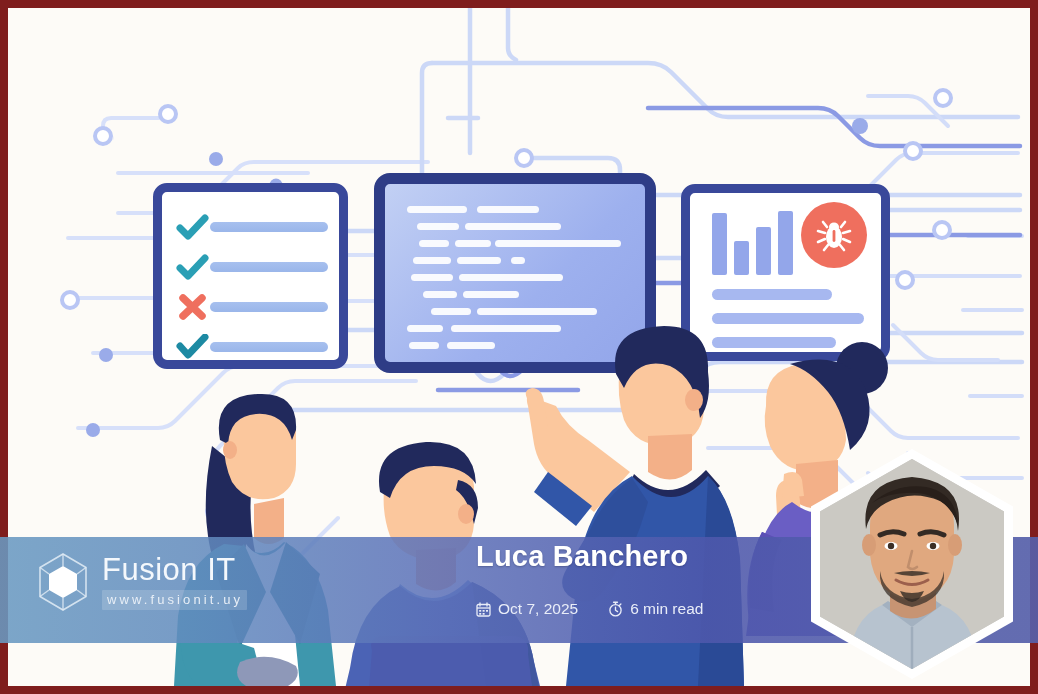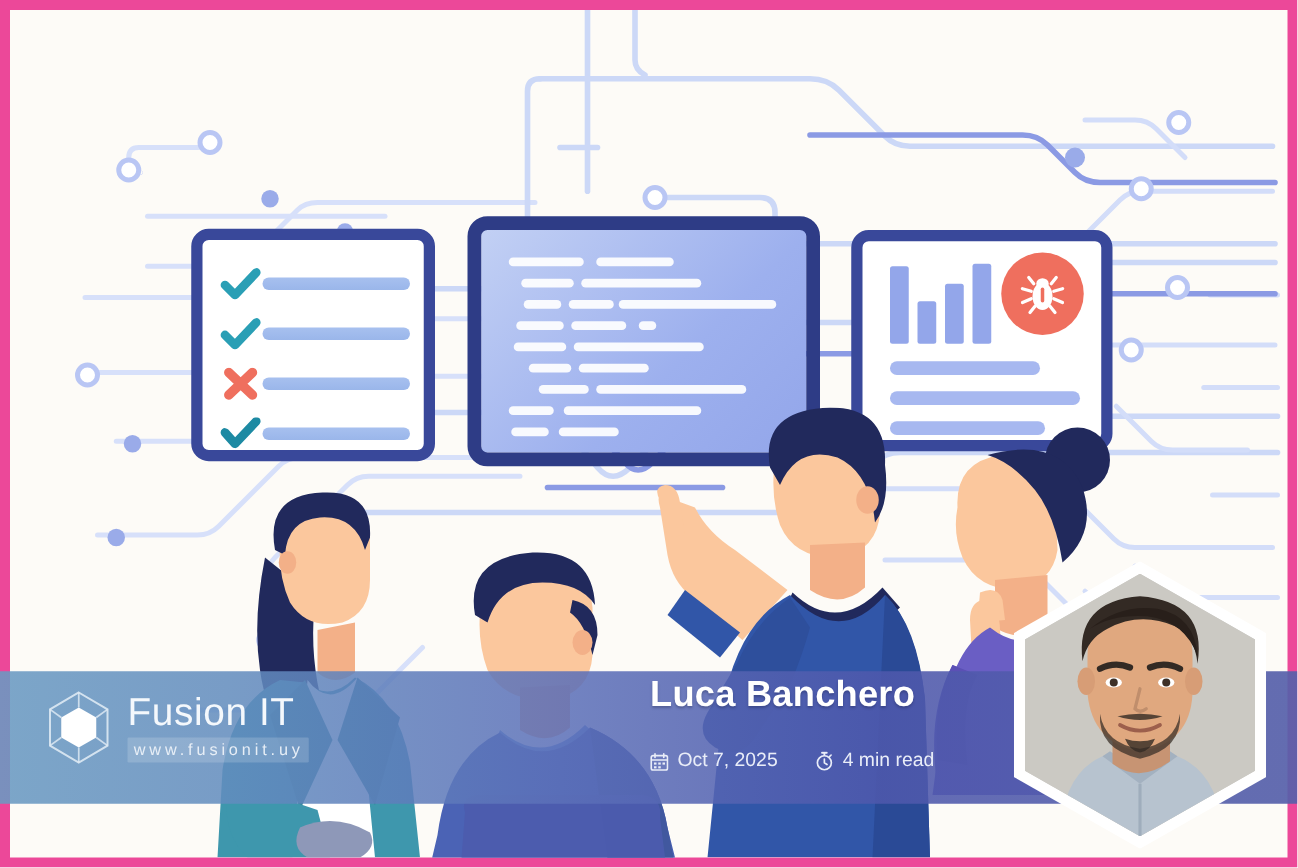--- a/index.html
+++ b/index.html
@@ -9,21 +9,21 @@
     font-family:"Liberation Sans", sans-serif;
     -webkit-font-smoothing:antialiased;
   }
 
   
   #cover {
     position:relative;
     width:1038px;
     height:694px;
     overflow:hidden;
-    background:#ec4899;
+    background:#7f1d1d;
   }
 
   
   .illustration {
     position:absolute;
     left:8px; top:8px;
     width:1022px; height:678px;
     background:#fdfbf7;
     overflow:hidden;
   }
@@ -109,21 +109,21 @@
     letter-spacing:.5px; line-height:1;
   }
   .logo-url {
     margin-top:5px;
     background:rgba(255,255,255,.17);
     color:#e7eef6; font-size:13px; letter-spacing:3.1px;
     padding:2px 4px 2px 5px; text-align:center;
     border-radius:1px; line-height:1.3;
   }
 
-  .meta-block { position:absolute; left:520px; top:540px; width:330px; }
+  .meta-block { position:absolute; left:476px; top:540px; width:330px; }
   .author-name {
     color:#ffffff; font-size:29px; font-weight:bold;
     letter-spacing:.2px; line-height:1.12;
     text-shadow:0 1px 2px rgba(20,25,60,.3);
   }
   .author-role {
     color:#eef1fa; font-size:17px; font-weight:400;
     margin-top:4px; line-height:1.2;
   }
   .meta-row {
@@ -455,21 +455,21 @@
         <span>Oct 7, 2025</span>
       </span>
       <span class="meta-item">
         <svg width="15" height="16" viewBox="0 0 15 16">
           <circle cx="7.5" cy="9.2" r="5.6" fill="none" stroke="#e9edf8" stroke-width="1.35"></circle>
           <path d="M7.5 6.2 V9.2 L9.6 10.6" fill="none" stroke="#e9edf8" stroke-width="1.35" stroke-linecap="round"></path>
           <path d="M5.6 1.2 H9.4" stroke="#e9edf8" stroke-width="1.5" stroke-linecap="round"></path>
           <path d="M7.5 1.3 V3.5" stroke="#e9edf8" stroke-width="1.5"></path>
           <path d="M11.6 4.3 L12.9 3" stroke="#e9edf8" stroke-width="1.3" stroke-linecap="round"></path>
         </svg>
-        <span>4 min read</span>
+        <span>6 min read</span>
       </span>
     </div>
   </div>
 
   <div class="avatar-hex">
     <div class="hex-clip"></div>
     <div class="hex-photo">
       <svg width="184" height="210" viewBox="0 0 184 210">
         <rect width="184" height="210" fill="#cbc9c3"></rect>
 

